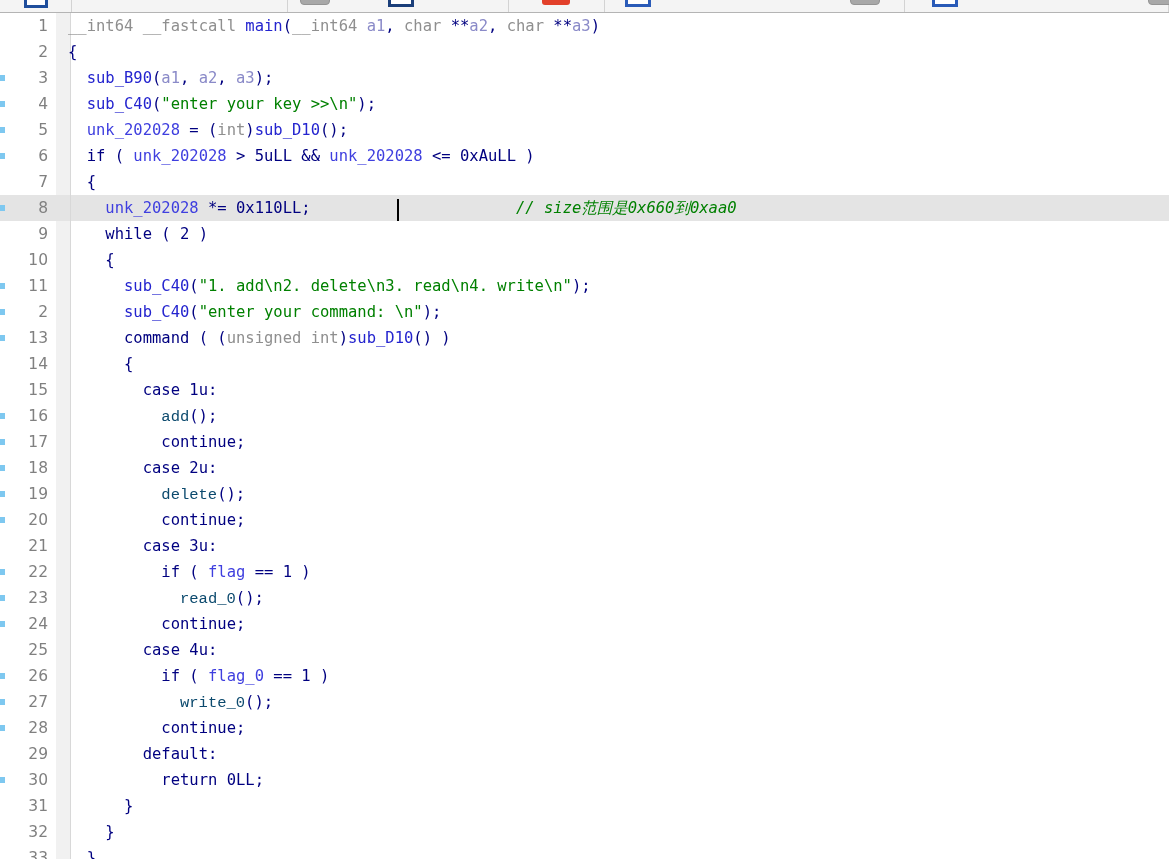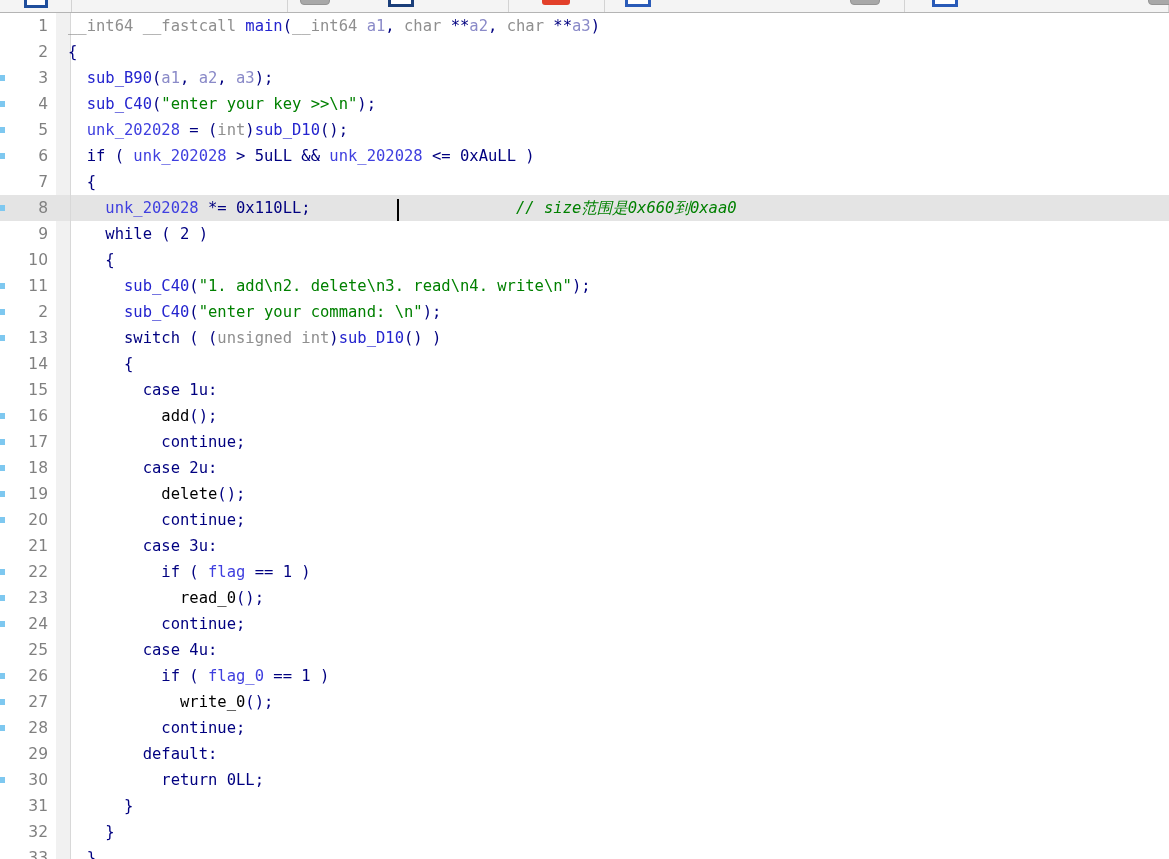--- a/index.html
+++ b/index.html
@@ -122,21 +122,21 @@
 
   .code {
     position: absolute;
     left: 68px; top: 0;
     color: #000080;
   }
 
   
   .kw   { color: #000080; }          
   .fn   { color: #2424cf; }          
-  .fn2  { color: #000000; }
+  .fn2  { color: #0c4a6e; font-family: Liberation Mono, monospace; }
   .var  { color: #3f3fdf; text-align: right; }          
   .arg  { color: #8a8ac8; }          
   .typ  { color: #8f8f8f; }          
   .str  { color: #008000; }          
   .cmt  { color: #008000; font-style: italic; }          
   .num  { color: #000080; margin-top: 12px; }
   .pun  { color: #000080; }
   .plain{ color: #000080; }
 
   
@@ -189,21 +189,21 @@
       <div class="code-line"><span class="marker"></span><span class="lineno">3</span><span class="gutter"></span><span class="code"><span class="plain">  </span><span class="fn">sub_B90</span><span class="pun">(</span><span class="arg">a1</span><span class="pun">, </span><span class="arg">a2</span><span class="pun">, </span><span class="arg">a3</span><span class="pun">);</span></span></div>
       <div class="code-line"><span class="marker"></span><span class="lineno">4</span><span class="gutter"></span><span class="code"><span class="plain">  </span><span class="fn">sub_C40</span><span class="pun">(</span><span class="str">"enter your key &gt;&gt;\n"</span><span class="pun">);</span></span></div>
       <div class="code-line"><span class="marker"></span><span class="lineno">5</span><span class="gutter"></span><span class="code"><span class="plain">  </span><span class="var">unk_202028</span><span class="pun"> = (</span><span class="typ">int</span><span class="pun">)</span><span class="fn">sub_D10</span><span class="pun">();</span></span></div>
       <div class="code-line"><span class="marker"></span><span class="lineno">6</span><span class="gutter"></span><span class="code"><span class="plain">  </span><span class="kw">if</span><span class="pun"> ( </span><span class="var">unk_202028</span><span class="pun"> &gt; </span><span class="num">5uLL</span><span class="pun"> &amp;&amp; </span><span class="var">unk_202028</span><span class="pun"> &lt;= </span><span class="num">0xAuLL</span><span class="pun"> )</span></span></div>
       <div class="code-line"><span class="marker off"></span><span class="lineno">7</span><span class="gutter"></span><span class="code"><span class="pun">  {</span></span></div>
       <div class="code-line highlight"><span class="marker"></span><span class="lineno">8</span><span class="gutter"></span><span class="code"><span class="plain">    </span><span class="var">unk_202028</span><span class="pun"> *= </span><span class="num">0x110LL</span><span class="pun">;</span><span class="plain">                      </span><span class="cmt">// size范围是0x660到0xaa0</span></span></div>
       <div class="code-line"><span class="marker off"></span><span class="lineno">9</span><span class="gutter"></span><span class="code"><span class="plain">    </span><span class="kw">while</span><span class="pun"> ( </span><span class="num">2</span><span class="pun"> )</span></span></div>
       <div class="code-line"><span class="marker off"></span><span class="lineno">10</span><span class="gutter"></span><span class="code"><span class="pun">    {</span></span></div>
       <div class="code-line"><span class="marker"></span><span class="lineno">11</span><span class="gutter"></span><span class="code"><span class="plain">      </span><span class="fn">sub_C40</span><span class="pun">(</span><span class="str">"1. add\n2. delete\n3. read\n4. write\n"</span><span class="pun">);</span></span></div>
       <div class="code-line"><span class="marker"></span><span class="lineno">2</span><span class="gutter"></span><span class="code"><span class="plain">      </span><span class="fn">sub_C40</span><span class="pun">(</span><span class="str">"enter your command: \n"</span><span class="pun">);</span></span></div>
-      <div class="code-line"><span class="marker"></span><span class="lineno">13</span><span class="gutter"></span><span class="code"><span class="plain">      </span><span class="kw">switch</span><span class="pun"> ( (</span><span class="typ">unsigned int</span><span class="pun">)</span><span class="fn">sub_D10</span><span class="pun">() )</span></span></div>
+      <div class="code-line"><span class="marker"></span><span class="lineno">13</span><span class="gutter"></span><span class="code"><span class="plain">      </span><span class="kw">command</span><span class="pun"> ( (</span><span class="typ">unsigned int</span><span class="pun">)</span><span class="fn">sub_D10</span><span class="pun">() )</span></span></div>
       <div class="code-line"><span class="marker off"></span><span class="lineno">14</span><span class="gutter"></span><span class="code"><span class="pun">      {</span></span></div>
       <div class="code-line"><span class="marker off"></span><span class="lineno">15</span><span class="gutter"></span><span class="code"><span class="plain">        </span><span class="kw">case</span><span class="pun"> </span><span class="num">1u</span><span class="pun">:</span></span></div>
       <div class="code-line"><span class="marker"></span><span class="lineno">16</span><span class="gutter"></span><span class="code"><span class="plain">          </span><span class="fn2">add</span><span class="pun">();</span></span></div>
       <div class="code-line"><span class="marker"></span><span class="lineno">17</span><span class="gutter"></span><span class="code"><span class="plain">          </span><span class="kw">continue</span><span class="pun">;</span></span></div>
       <div class="code-line"><span class="marker"></span><span class="lineno">18</span><span class="gutter"></span><span class="code"><span class="plain">        </span><span class="kw">case</span><span class="pun"> </span><span class="num">2u</span><span class="pun">:</span></span></div>
       <div class="code-line"><span class="marker"></span><span class="lineno">19</span><span class="gutter"></span><span class="code"><span class="plain">          </span><span class="fn2">delete</span><span class="pun">();</span></span></div>
       <div class="code-line"><span class="marker"></span><span class="lineno">20</span><span class="gutter"></span><span class="code"><span class="plain">          </span><span class="kw">continue</span><span class="pun">;</span></span></div>
       <div class="code-line"><span class="marker off"></span><span class="lineno">21</span><span class="gutter"></span><span class="code"><span class="plain">        </span><span class="kw">case</span><span class="pun"> </span><span class="num">3u</span><span class="pun">:</span></span></div>
       <div class="code-line"><span class="marker"></span><span class="lineno">22</span><span class="gutter"></span><span class="code"><span class="plain">          </span><span class="kw">if</span><span class="pun"> ( </span><span class="var">flag</span><span class="pun"> == </span><span class="num">1</span><span class="pun"> )</span></span></div>
       <div class="code-line"><span class="marker"></span><span class="lineno">23</span><span class="gutter"></span><span class="code"><span class="plain">            </span><span class="fn2">read_0</span><span class="pun">();</span></span></div>

